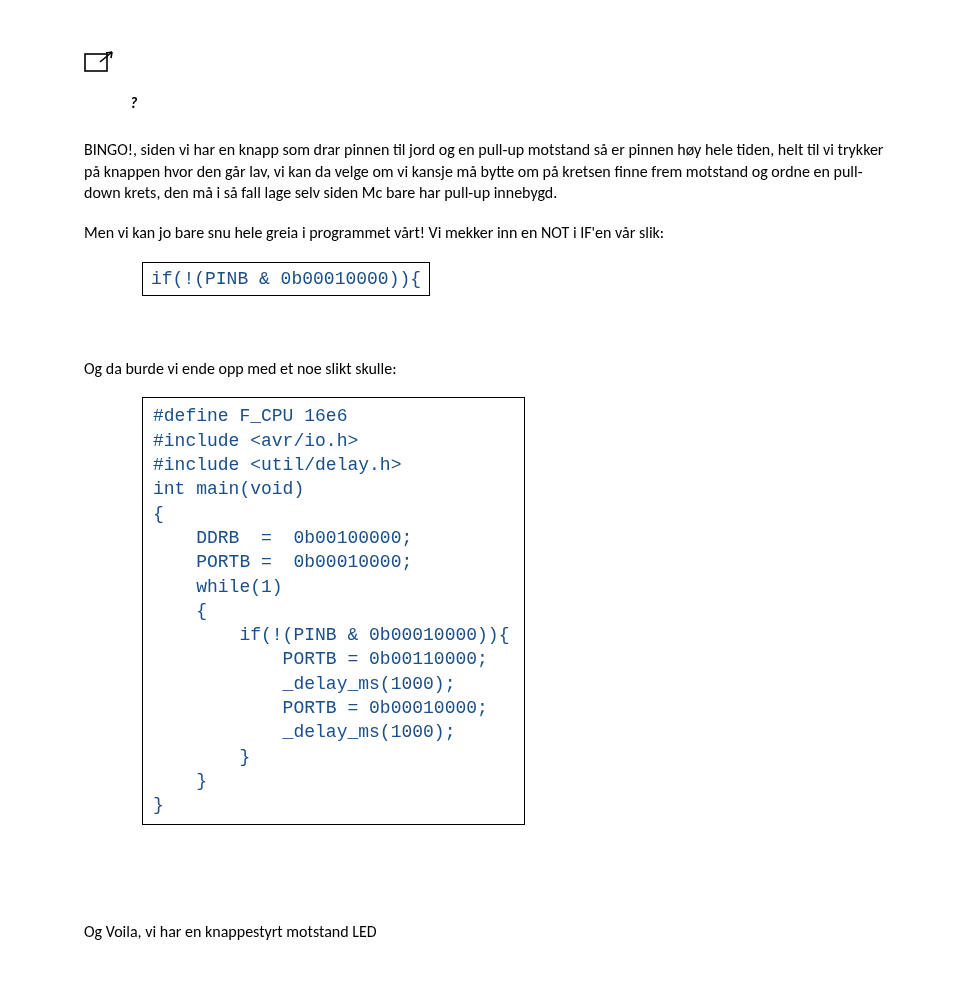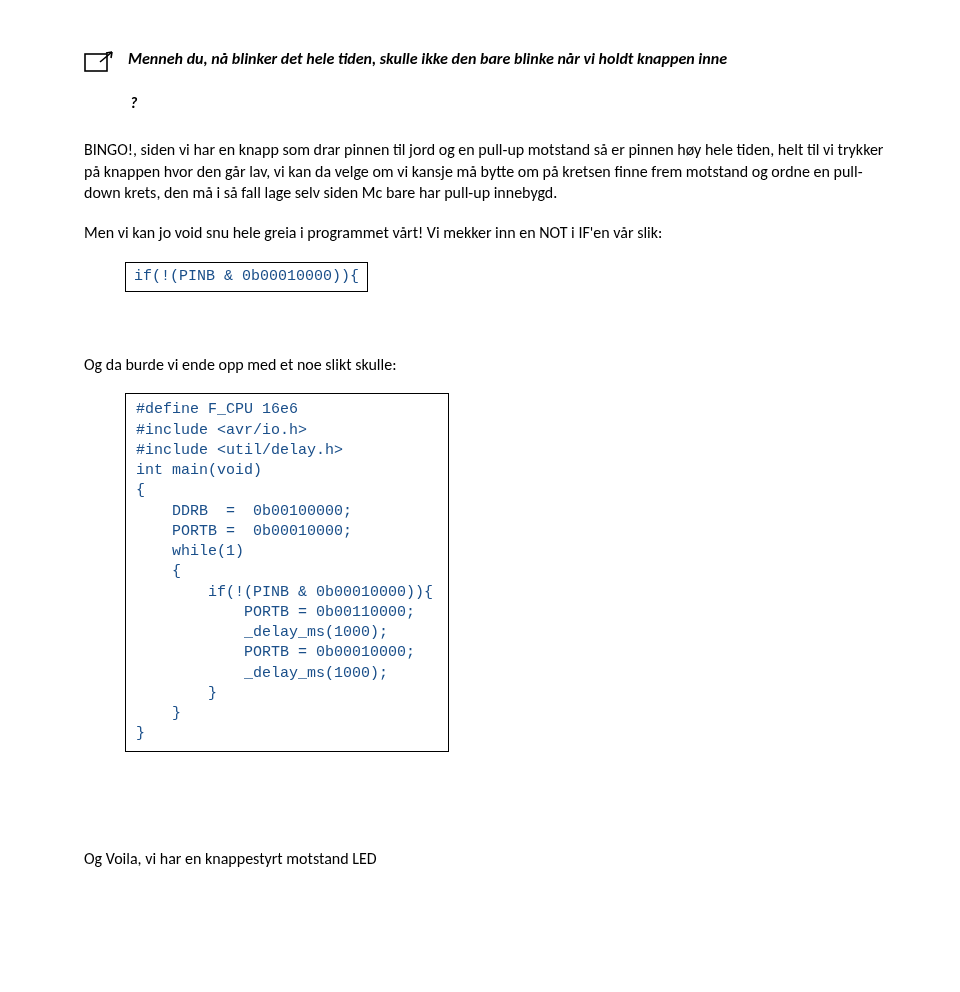--- a/index.html
+++ b/index.html
@@ -34,23 +34,23 @@
     margin-bottom: 26px;
   }
   p.body {
     margin: 0 4px 18px 0;
     text-align: left;
   }
   .code-box {
     border: 1px solid #000;
     display: inline-block;
     padding: 4px 8px 4px 8px;
-    margin-left: 41px;
+    margin-left: 58px;
     font-family: Consolas, "Courier New", monospace;
-    font-size: 15px;
+    font-size: 18px;
     color: #1a4f8a;
     white-space: pre;
     line-height: 1.35;
     vertical-align: top;
     margin-bottom: 28px;
   }
   .code-box.big {
     padding: 6px 15px 6px 10px;
     min-width: 280px;
   }
@@ -62,27 +62,26 @@
 
 
 <div class="callout-row">
   <span class="callout-icon">
     <svg width="30" height="22" viewBox="0 0 30 22">
       <rect x="1" y="4" width="22" height="17" fill="none" stroke="#000" stroke-width="1.6"></rect>
       <path d="M16 12 L28 2" stroke="#000" stroke-width="1.6" fill="none"></path>
       <path d="M28 2 L22 3 M28 2 L27 8" stroke="#000" stroke-width="1.6" fill="none"></path>
     </svg>
   </span>
-  <span class="callout-text">Menneh du, nå blinker det hele tiden, skulle ikke den bare blinke når vi holdt knappen inne</span>
 </div>
 <div class="q-block">?</div>
 
 <p class="body">BINGO!, siden vi har en knapp som drar pinnen til jord og en pull-up motstand så er pinnen høy hele tiden, helt til vi trykker på knappen hvor den går lav, vi kan da velge om vi kansje må bytte om på kretsen finne frem motstand og ordne en pull-down krets, den må i så fall lage selv siden Mc bare har pull-up innebygd.</p>
 
-<p class="body">Men vi kan jo void snu hele greia i programmet vårt! Vi mekker inn en NOT i IF'en vår slik:</p>
+<p class="body">Men vi kan jo bare snu hele greia i programmet vårt! Vi mekker inn en NOT i IF'en vår slik:</p>
 
 <div class="code-box">if(!(PINB &amp; 0b00010000)){</div>
 
 <div class="spacer-large"></div>
 
 <p class="body">Og da burde vi ende opp med et noe slikt skulle:</p>
 
 <div class="code-box big" id="code2">#define F_CPU 16e6
 #include &lt;avr/io.h&gt;
 #include &lt;util/delay.h&gt;

